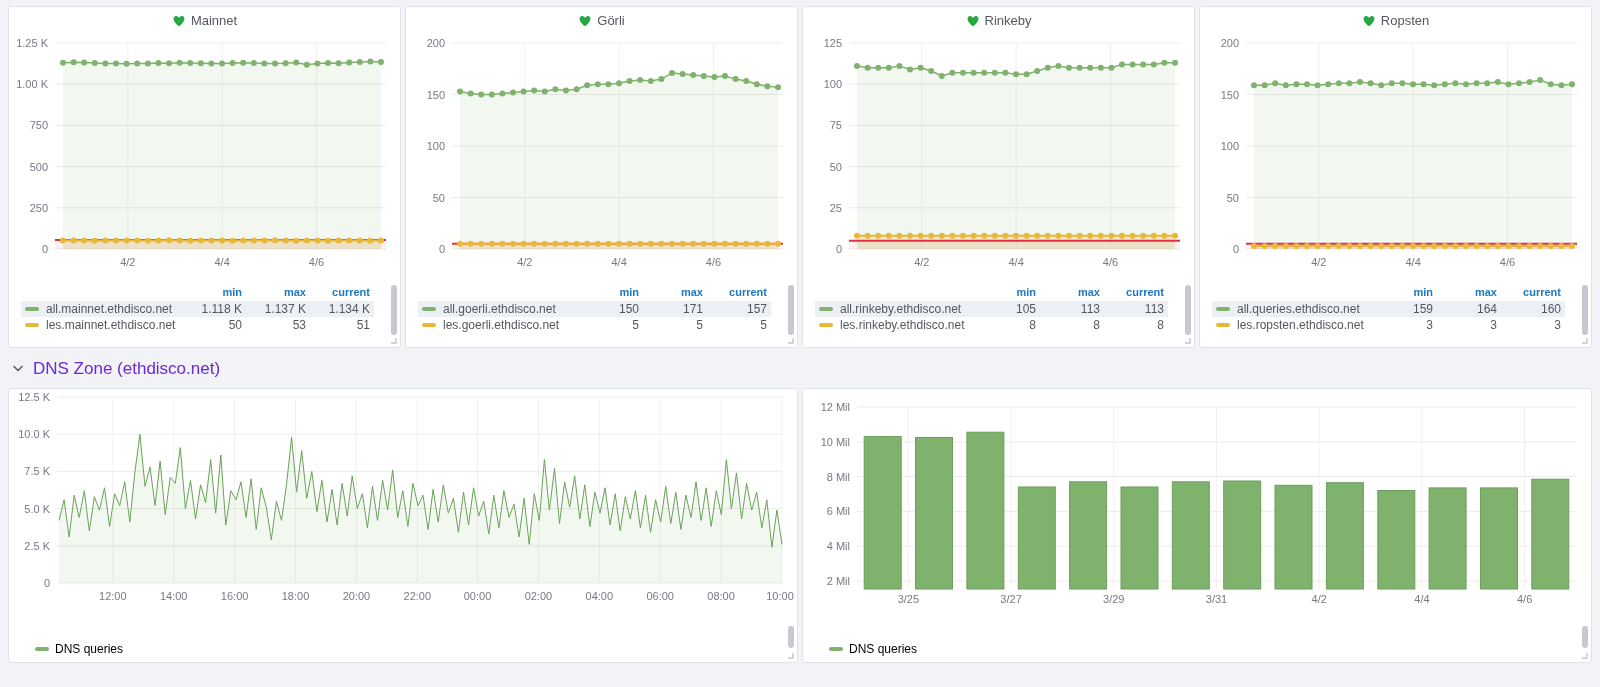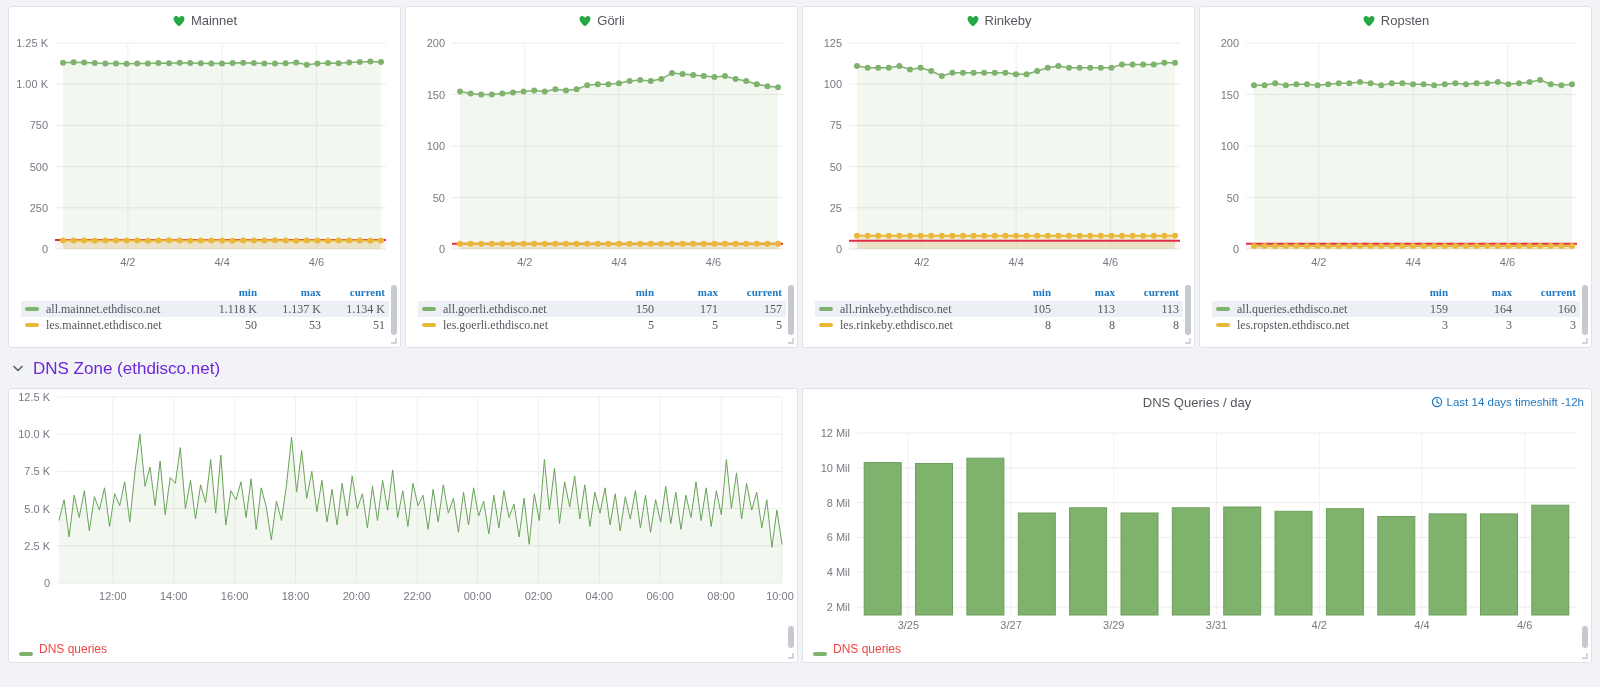--- a/index.html
+++ b/index.html
@@ -26,32 +26,32 @@
     cursor:pointer;
   }
   .heart { display:inline-flex; margin-top:1px; }
   .time-range {
     position:absolute; right:7px; top:0; height:26px;
     display:flex; align-items:center; gap:4px;
     color:#1f78c1; font-size:11.5px; font-weight:500; cursor:pointer;
   }
   svg.chart { display:block; width:100%; }
   
-  .legend-table { margin:2px 11px 0 12px; font-size:12px;font-family:Liberation Serif, serif; }
+  .legend-table { margin:2px 26px 0 12px; font-size:12px; }
   .lt-head, .lt-row { display:flex; align-items:center; height:16px; }
   .lt-head { height:18px; font-size:11px; font-weight:bold; color:#1f78c1; }
   .lt-name { flex:1; display:flex; align-items:center; gap:7px; color:#54575e; padding-left:4px; cursor:pointer; }
   .lt-col { width:64px; text-align:right; padding-right:4px; }
   .lt-row.stripe { background:#eceff4; }
   .legend-dash { display:inline-block; width:14px; height:4px; border-radius:2px; background:#7eb26d; }
   
   .legend-bottom {
-    position:absolute; left:10px; bottom:6px;
-    display:flex; align-items:flex-end; gap:6px;
-    font-size:12px; color:#ef4444; cursor:pointer;
+    position:absolute; left:26px; bottom:6px;
+    display:flex; align-items:center; gap:6px;
+    font-size:12px; color:#000000; cursor:pointer;
   }
   
   .section-header {
     display:flex; align-items:center; gap:9px;
     padding:11px 2px 9px 4px;
     font-size:17px; color:#6d28d9; cursor:pointer;
   }
   .scroll-thumb {
     position:absolute; right:3px; width:6px;
     background:#c6c9cf; border-radius:3px; cursor:pointer;
@@ -630,30 +630,20 @@
         <i class="legend-dash" style="background: rgb(126, 178, 109);"></i>
         <span>DNS queries</span>
       </div>
       <div class="scroll-thumb thumb-wide"></div>
       <svg class="resize-corner" width="11" height="11" viewBox="0 0 11 11">
         <path d="M9 4 L9 9 L4 9" fill="none" stroke="#c3c6cc" stroke-width="1.4"></path>
       </svg>
     </div>
 
     <div class="panel panel-wide">
-      <div class="panel-header">
-        <span class="panel-title">DNS Queries / day</span>
-        <span class="time-range">
-          <svg width="12" height="12" viewBox="0 0 12 12">
-            <circle cx="6" cy="6" r="4.6" fill="none" stroke="#1f78c1" stroke-width="1.2"></circle>
-            <path d="M6 3.4 L6 6.2 L8 7.3" fill="none" stroke="#1f78c1" stroke-width="1.2" stroke-linecap="round"></path>
-          </svg>
-          <span>Last 14 days timeshift -12h</span>
-        </span>
-      </div>
       <svg class="chart" height="222">
           <line x1="105.35714285714286" y1="18" x2="105.35714285714286" y2="200" stroke="#f1f1f1"></line>
           <text x="105.35714285714286" y="214" text-anchor="middle" font-size="11" fill="#767a82">3/25</text>
           <line x1="208.07142857142856" y1="18" x2="208.07142857142856" y2="200" stroke="#f1f1f1"></line>
           <text x="208.07142857142856" y="214" text-anchor="middle" font-size="11" fill="#767a82">3/27</text>
           <line x1="310.7857142857143" y1="18" x2="310.7857142857143" y2="200" stroke="#f1f1f1"></line>
           <text x="310.7857142857143" y="214" text-anchor="middle" font-size="11" fill="#767a82">3/29</text>
           <line x1="413.5" y1="18" x2="413.5" y2="200" stroke="#f1f1f1"></line>
           <text x="413.5" y="214" text-anchor="middle" font-size="11" fill="#767a82">3/31</text>
           <line x1="516.2142857142857" y1="18" x2="516.2142857142857" y2="200" stroke="#f1f1f1"></line>

